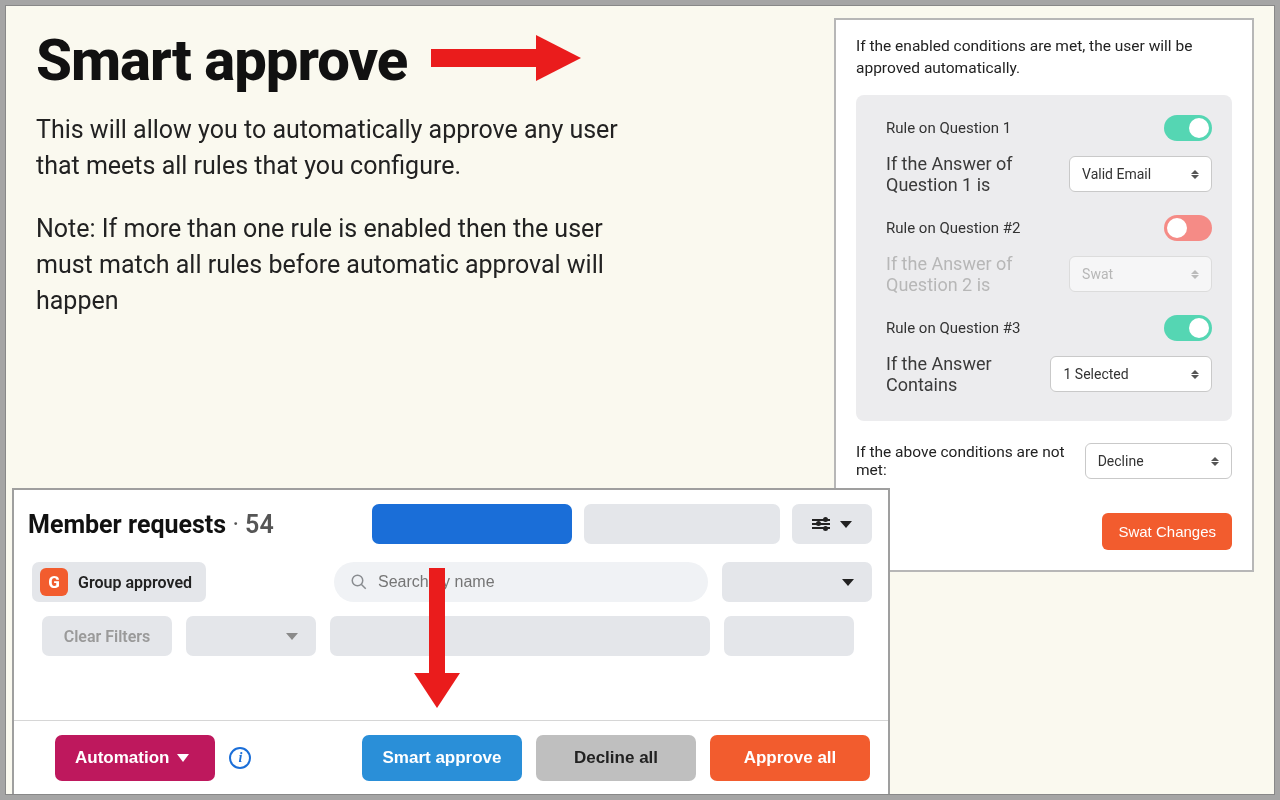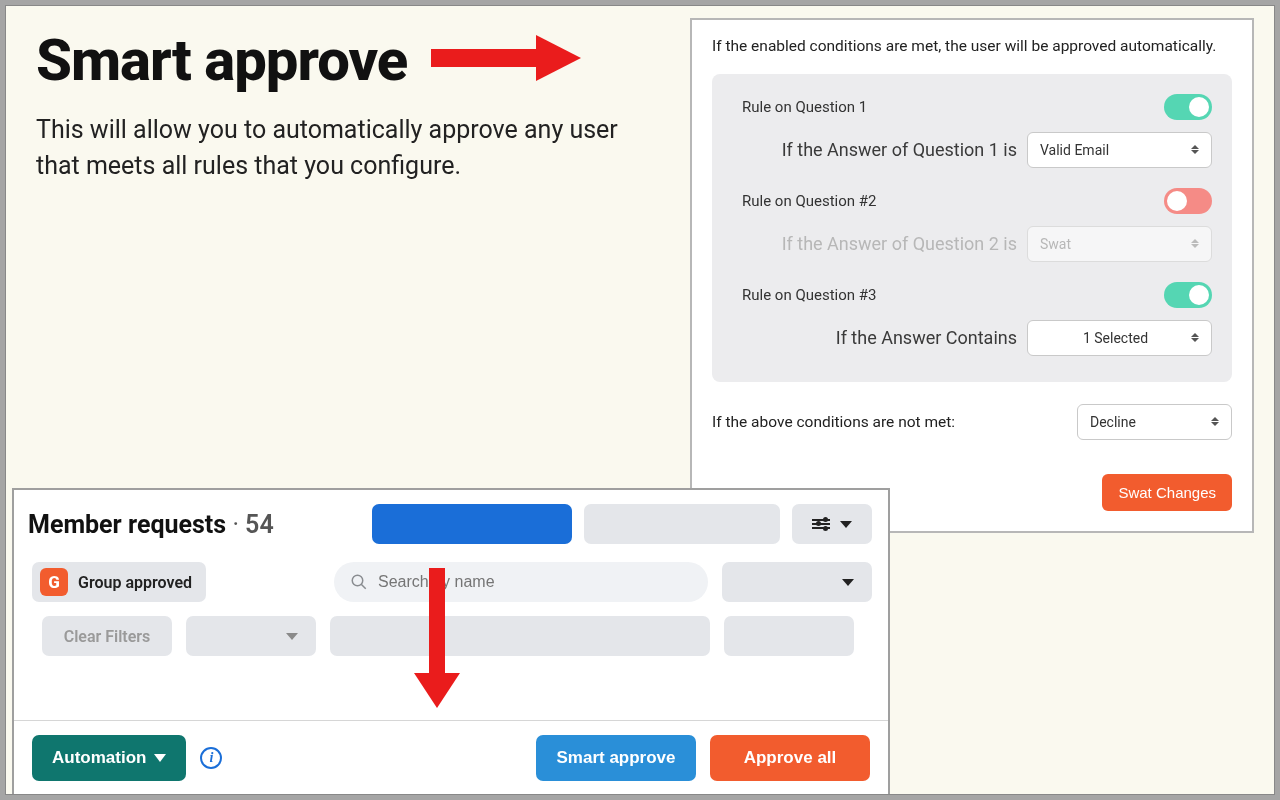--- a/index.html
+++ b/index.html
@@ -44,21 +44,21 @@
     color: #222;
     margin-top: 18px;
     max-width: 620px;
   }
 
   
   .settings-panel {
     position: absolute;
     top: 12px;
     right: 20px;
-    width: 564px;
+    width: 420px;
     background: #fff;
     border: 2px solid #b7b7b7;
     padding: 16px 20px 20px 20px;
   }
   .settings-panel .desc {
     font-size: 15.5px;
     color: #222;
     line-height: 1.4;
     margin-bottom: 16px;
   }
@@ -240,21 +240,21 @@
 
   .mr-footer {
     position:absolute; bottom:0; left:0; right:0;
     height:74px; border-top:1px solid #d6d6d6;
     display:flex; align-items:center; padding:0 18px; gap:14px;
   }
   .btn {
     height:46px; border:none; border-radius:7px; font-size:17px; font-weight:700;
     cursor:pointer; padding:0 20px; display:inline-flex; align-items:center; gap:8px;
   }
-  .btn.automation { background:#0f766e; color:#fff; padding-right:20px;}
+  .btn.automation { background:#be185d; color:#fff; padding-right:26px;margin-left:23px;}
   .btn.automation .tri {
     width:0;height:0;border-left:6px solid transparent;border-right:6px solid transparent;border-top:8px solid #fff;
   }
   .info-icon {
     width:22px;height:22px;border:2px solid #1a6ed8;border-radius:50%;
     display:inline-flex;align-items:center;justify-content:center;
     color:#1a6ed8; font-style:italic; font-family:Georgia,serif; font-weight:700; font-size:14px;
     cursor:pointer;
   }
   .btn.smart { background:#2a8fd8; color:#fff; width:160px; justify-content:center;}
@@ -268,20 +268,21 @@
 
   <div class="intro">
     <h1>Smart approve</h1>
     <span class="arrow-right">
       <svg width="150" height="46" viewBox="0 0 150 46">
         <rect x="0" y="14" width="105" height="18" fill="#ea1c1c"></rect>
         <polygon points="105,0 150,23 105,46" fill="#ea1c1c"></polygon>
       </svg>
     </span>
     <p>This will allow you to automatically approve any user that meets all rules that you configure.</p>
+    <p style="margin-top:26px;">Note: If more than one rule is enabled then the user must match all rules before automatic approval will happen</p>
   </div>
 
   <div class="settings-panel">
     <div class="desc">If the enabled conditions are met, the user will be approved automatically.</div>
 
     <div class="rules-box">
 
       <div class="rule-block">
         <div class="rule-head">
           <span class="rule-title">Rule on Question 1</span>
@@ -323,21 +324,21 @@
       <div class="rule-block">
         <div class="rule-head">
           <span class="rule-title">Rule on Question #3</span>
           <div class="toggle on">
               <div class="knob"></div>
             </div>
         </div>
         <div class="rule-body">
           <span class="cond-label">If the Answer Contains</span>
           <div class="select" style="justify-content:space-between;">
-            <span style="text-align:center;width:100%;">1 Selected</span>
+            <span style="text-align:left;width:100%;">1 Selected</span>
             <span class="caret">
                 <span class="up"></span>
                 <span class="down"></span>
               </span>
           </div>
         </div>
       </div>
 
     </div>
 
@@ -413,18 +414,19 @@
     </div>
 
     <div class="mr-footer">
       <button class="btn automation">
         <span>Automation</span>
         <span class="tri"></span>
       </button>
       <span class="info-icon">i</span>
       <div class="spacer-flex"></div>
       <button class="btn smart">Smart approve</button>
+      <button class="btn decline">Decline all</button>
       <button class="btn approve">Approve all</button>
     </div>
 
   </div>
 
 </div>
 
 </body></html>

